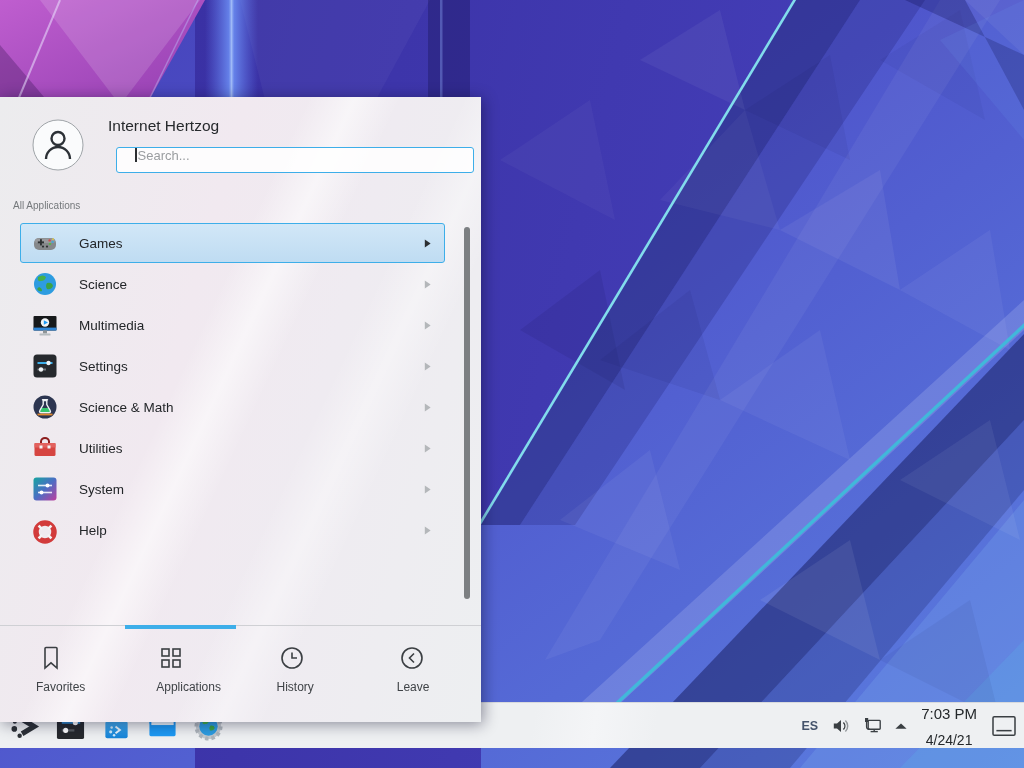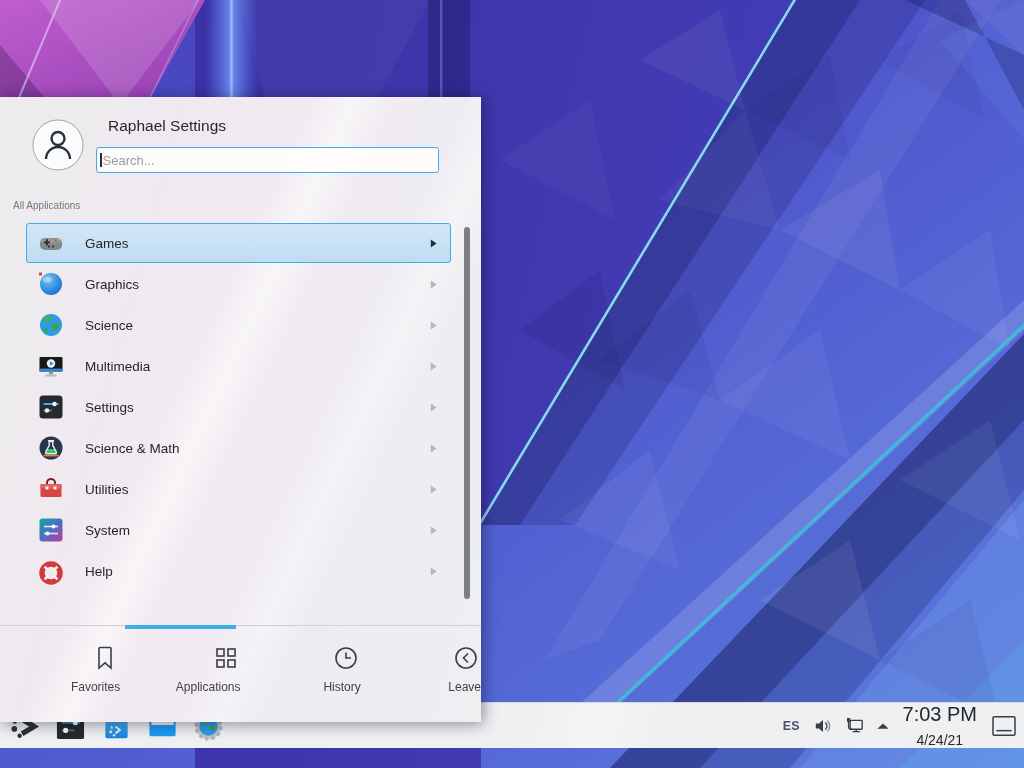--- a/index.html
+++ b/index.html
@@ -13,45 +13,45 @@
   #menu-panel{position:absolute;left:0;top:97px;width:481px;height:625px;
     background-image:
       linear-gradient(115deg, transparent 40%, rgba(255,255,255,0.55) 46%, transparent 52%),
       linear-gradient(115deg, transparent 60%, rgba(255,255,255,0.38) 66%, transparent 72%),
       linear-gradient(105deg,#ececee 0%,#f1e9f0 38%,#efebf1 62%,#edeff1 100%);
     box-shadow:2px 2px 14px rgba(10,10,40,0.45);
     z-index:3;}
   #menu-header{position:absolute;left:0;top:0;width:100%;height:90px;}
   #avatar{position:absolute;left:32px;top:22px;width:52px;height:52px;}
   #user-name{position:absolute;left:108px;top:20px;font-size:15.5px;color:#26292c;}
-  #search-field{position:absolute;left:96px;top:50px;width:338px;height:24px;
+  #search-field{position:absolute;left:116px;top:50px;width:338px;height:24px;
      background:rgba(255,255,255,0.85);border:1.5px solid var(--accent,#3daee9);
-     border-radius:3px;display:flex;align-items:center;padding-left:3px;}
+     border-radius:3px;display:flex;align-items:flex-start;padding-left:18px;}
   .caret{display:inline-block;width:1.5px;height:14px;background:#2b2e31;margin-right:1px;
      animation:blink 1.1s steps(1) infinite;}
   @keyframes blink{50%{opacity:0;}}
   #search-placeholder{font-size:13px;color:#9a9da0;}
   #section-label{position:absolute;left:13px;top:103px;font-size:10px;color:#74787b;}
-  #app-list{position:absolute;left:6px;top:125px;width:100%;height:403px;overflow:hidden;}
+  #app-list{position:absolute;left:0;top:125px;width:100%;height:403px;overflow:hidden;}
   .app-row{height:40px;margin:1px 36px 1px 20px;display:flex;align-items:center;
      border:1.5px solid transparent;border-radius:3px;box-sizing:border-box;}
   .app-row.selected{background:linear-gradient(180deg,#d2e7f7,#bfdcf2);
      border-color:var(--accent,#3daee9);}
   .app-icon{width:28px;height:28px;margin-left:10px;flex:0 0 auto;}
   .app-icon svg{width:28px;height:28px;display:block;}
   .app-label{margin-left:20px;font-size:13.5px;color:#232629;}
   .row-arrow{margin-left:auto;margin-right:12px;width:9px;height:11px;color:#b4b7ba;}
   .app-row.selected .row-arrow{color:#2b2e31;}
   .row-arrow svg{width:9px;height:11px;display:block;}
   #scrollbar{position:absolute;left:464px;top:130px;width:6px;height:372px;
      border-radius:3px;background:#7c7f82;}
   #menu-footer{position:absolute;left:0;top:528px;width:100%;height:97px;
      border-top:1px solid #cfd0d4;display:flex;}
   .tab{flex:1 1 0;position:relative;display:flex;flex-direction:column;
-     align-items:flex-end;padding-top:17px;}
+     align-items:flex-start;padding-top:17px;padding-left:36px;}
   .tab.active::before{content:"";position:absolute;top:-1px;left:5px;right:5px;height:4px;
      background:var(--accent,#3daee9);}
   .tab-icon{width:30px;height:30px;}
   .tab-icon svg{width:30px;height:30px;display:block;}
   .tab-label{margin-top:7px;font-size:12px;color:#3f4347;}
 
   
   #taskbar{position:absolute;left:0;top:702px;width:1024px;height:46px;
      background:linear-gradient(100deg,#eef0f2 52%,#f4f5f7 58%,#eef0f2 64%);
      border-top:1px solid #d8dadd;box-sizing:border-box;z-index:2;}
@@ -61,21 +61,21 @@
   .launcher svg{width:31px;height:31px;display:block;}
   .launcher.active::before{content:"";position:absolute;top:0;left:7px;width:32px;height:3px;
      background:#1d99f3;}
   #tray{position:absolute;right:0;top:0;height:46px;display:flex;align-items:center;}
   #kbd-layout{font-size:12.5px;font-weight:bold;color:#44536b;margin-right:11px;}
   .tray-icon{width:24px;height:24px;margin-right:8px;}
   .tray-icon svg{width:24px;height:24px;display:block;}
   #tray-expand{width:16px;height:12px;margin-right:12px;}
   #tray-expand svg{width:16px;height:12px;display:block;}
   #clock{display:flex;flex-direction:column;align-items:center;margin-right:12px;}
-  #clock-time{font-size:20px;color:#24282b;line-height:20px;}
+  #clock-time{font-size:15px;color:#24282b;line-height:20px;}
   #clock-date{font-size:14px;color:#24282b;line-height:16px;margin-top:8px;}
   #show-desktop{width:30px;height:46px;display:flex;align-items:center;
      justify-content:center;margin-right:5px;}
   #show-desktop svg{width:26px;height:22px;display:block;}
 </style>
 </head>
 <body style="--accent: #3daee9;">
 
 <div id="screen">
 
@@ -153,21 +153,21 @@
     <path d="M1032,318 L588,730" stroke="#41b8da" stroke-width="3.4" fill="none"></path>
   </svg>
 
   <div id="menu-panel">
     <div id="menu-header">
       <div id="avatar"><svg viewBox="0 0 52 52">
             <circle cx="26" cy="26" r="25" fill="#fafbfc" stroke="#9fa4a8" stroke-width="1"></circle>
             <circle cx="26" cy="19.5" r="6.5" fill="none" stroke="#2c3136" stroke-width="2.4"></circle>
             <path d="M14,40 a12,12 0 0 1 24,0" fill="none" stroke="#2c3136" stroke-width="2.4"></path>
           </svg></div>
-      <div id="user-name">Raphael Settings</div>
+      <div id="user-name">Internet Hertzog</div>
       <div id="search-field">
         <span class="caret"></span>
           <span id="search-placeholder">Search...</span>
       </div>
     </div>
     <div id="section-label">All Applications</div>
     <div id="app-list">
         <div class="app-row selected">
           <span class="app-icon">
             <svg viewBox="0 0 28 28">
@@ -177,42 +177,20 @@
               <rect x="9" y="10.2" width="1.9" height="6.2" fill="#2f3234"></rect>
               <circle cx="18.6" cy="11.4" r="1.2" fill="#cf4a4a"></circle>
               <circle cx="21.6" cy="12.9" r="1.2" fill="#4aa3cf"></circle>
               <circle cx="19" cy="14.9" r="1.2" fill="#59b34e"></circle>
               <circle cx="22" cy="10.3" r="1" fill="#d9c44a"></circle>
               <circle cx="12" cy="17.6" r="1.1" fill="#2f3234"></circle>
               <circle cx="16" cy="17.6" r="1.1" fill="#2f3234"></circle>
             </svg>
           </span>
           <span class="app-label">Games</span>
-          <span class="row-arrow">
-            <svg viewBox="0 0 10 12">
-              <path d="M2,1.5 L8.5,6 L2,10.5 Z" fill="currentColor"></path>
-            </svg>
-          </span>
-        </div>
-        <div class="app-row">
-          <span class="app-icon">
-            <svg viewBox="0 0 28 28">
-              <defs>
-                <radialGradient id="ggs" cx="0.35" cy="0.3" r="0.9">
-                  <stop offset="0" stop-color="#7cc0f2"></stop>
-                  <stop offset="0.55" stop-color="#2f8fe0"></stop>
-                  <stop offset="1" stop-color="#1263c0"></stop>
-                </radialGradient>
-              </defs>
-              <circle cx="14" cy="14" r="11" fill="url(#ggs)"></circle>
-              <ellipse cx="10.5" cy="9.5" rx="4.5" ry="3" fill="rgba(255,255,255,0.35)"></ellipse>
-              <rect x="2" y="2.5" width="3" height="3" fill="#d04545"></rect>
-            </svg>
-          </span>
-          <span class="app-label">Graphics</span>
           <span class="row-arrow">
             <svg viewBox="0 0 10 12">
               <path d="M2,1.5 L8.5,6 L2,10.5 Z" fill="currentColor"></path>
             </svg>
           </span>
         </div>
         <div class="app-row">
           <span class="app-icon">
             <svg viewBox="0 0 28 28">
               <circle cx="14" cy="14" r="11" fill="#2d9ce0"></circle>

